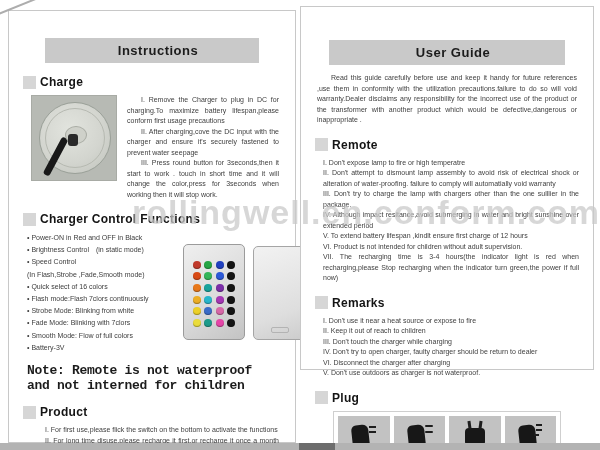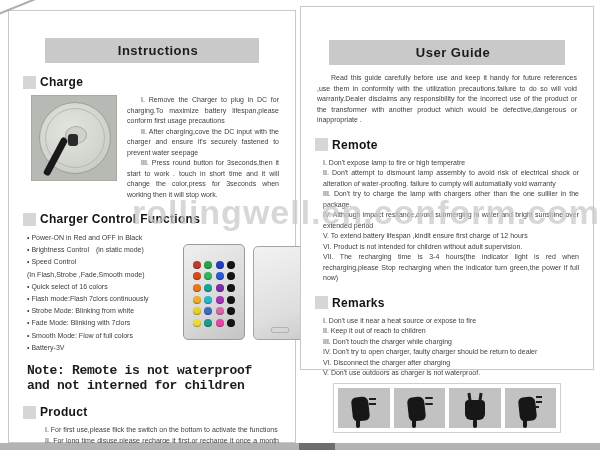--- a/index.html
+++ b/index.html
@@ -260,20 +260,24 @@
   </div>
   <div class="list-block">
     <p class="body-txt">I.   Don't use it near a heat source or expose to fire</p>
     <p class="body-txt">II.  Keep it out of reach to children</p>
     <p class="body-txt">III. Don't touch the charger while charging</p>
     <p class="body-txt">IV.  Don't try to open charger, faulty charger should be return to dealer</p>
     <p class="body-txt">VI.  Disconnect the charger after charging</p>
     <p class="body-txt">V.   Don't use outdoors as charger is not waterproof.</p>
   </div>
 
+  <div class="sec-head">
+    <span class="sec-square"></span>
+    <span class="sec-label">Plug</span>
+  </div>
   <div class="plug-table">
     <div class="plug-cell">
       <div class="plug-img plug-usa">
         <div class="plug-body"></div>
           <div class="plug-cable"></div>
         <div class="pin pin1"></div>
           <div class="pin pin2"></div>
       </div>
 
     </div>

